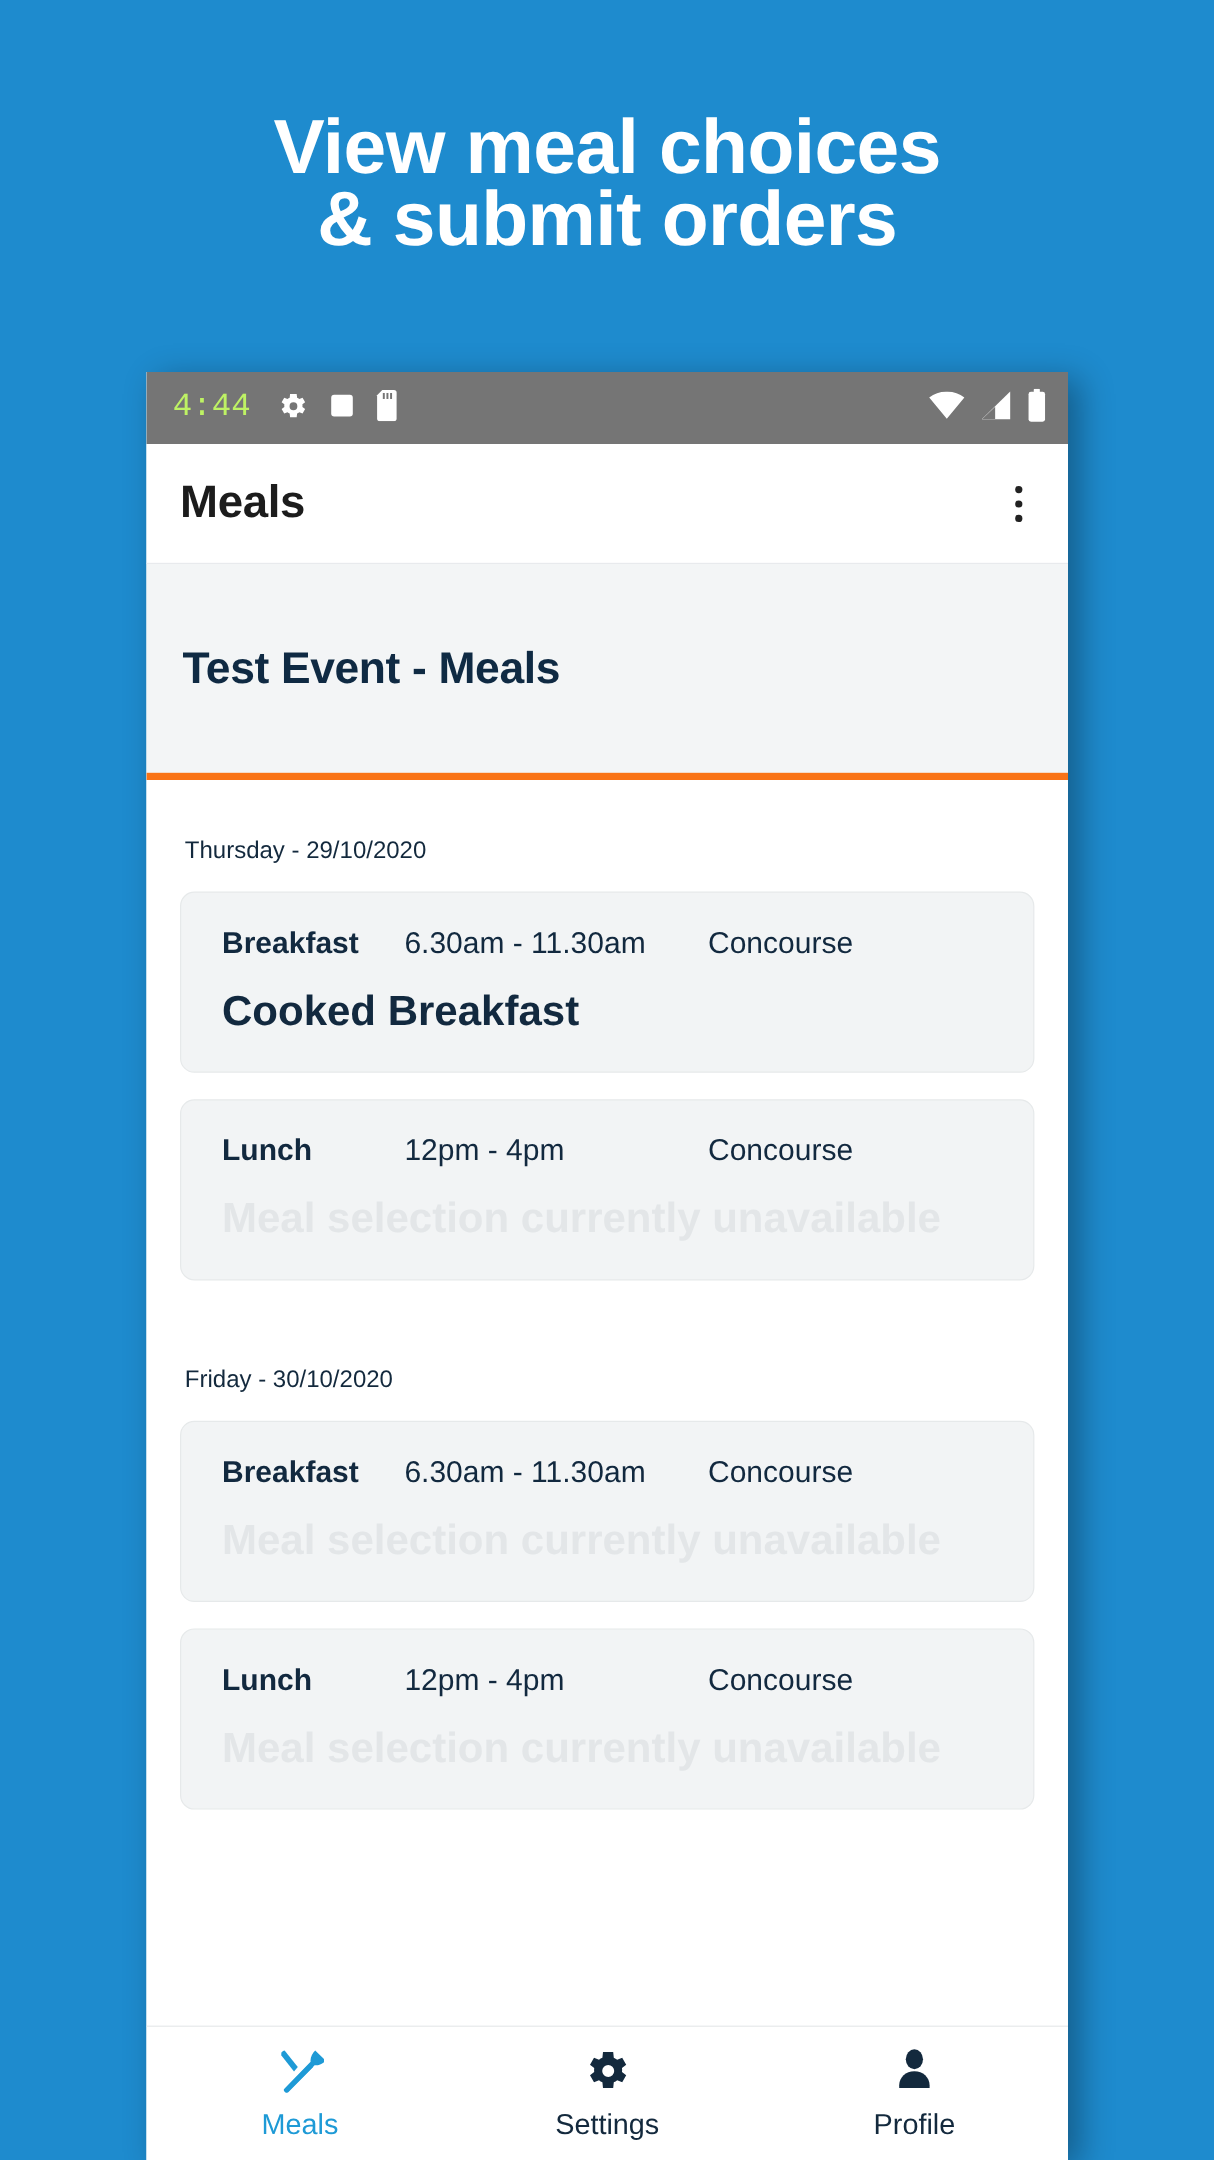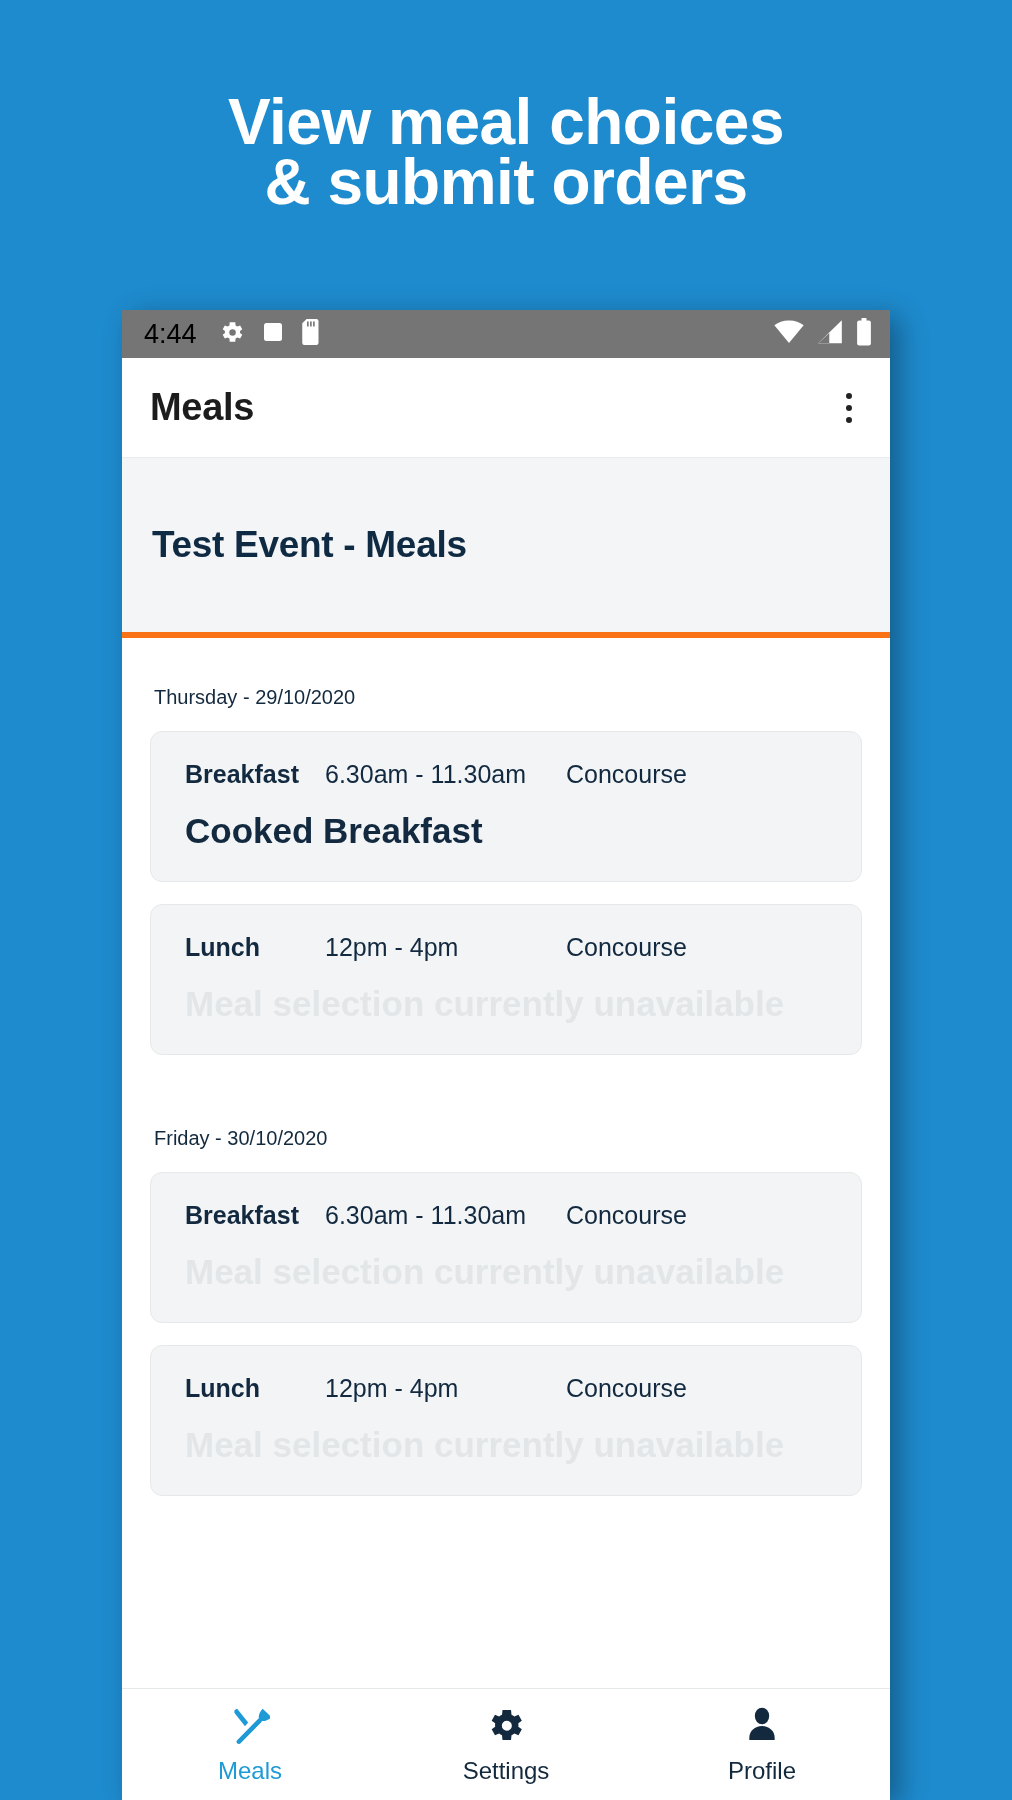--- a/index.html
+++ b/index.html
@@ -26,23 +26,24 @@
     position:absolute; left:122px; top:310px;
     width:768px; height:1490px;
     background:#ffffff;
     box-shadow: 10px 6px 26px rgba(0,0,0,0.33);
     overflow:hidden;
     display:flex; flex-direction:column;
   }
 
   
   .statusbar {
-    height:48px; background:#757575; flex:0 0 auto;
+    height:60px; background:#757575; flex:0 0 auto;
     display:flex; align-items:center; padding:0 18px 0 22px;
-    color:#000000;
+    color:#bef264;
+    font-family:Liberation Mono, monospace;
   }
   .sb-time { font-size:27px; font-weight:400; letter-spacing:0px; }
   .sb-left-icons { display:flex; align-items:center; gap:16px; margin-left:22px; }
   .sb-spacer { flex:1 1 auto; }
   .sb-right-icons { display:flex; align-items:center; gap:13px; }
   .sb-ico { display:block; }
 
   
   .appbar {
     height:100px; flex:0 0 auto; background:#ffffff;
@@ -77,21 +78,21 @@
   .day-group:first-child .day-label { padding-top:48px; }
 
   .meal-card {
     background:#f2f4f5;
     border:1px solid #e6e9ea;
     border-radius:12px;
     padding:28px 34px 30px 34px;
     margin-bottom:22px;
   }
   .meal-row {
-    display:flex; align-items:baseline; gap:0;
+    display:flex; align-items:baseline; gap:12px;
     font-size:25px; color:#12293f;
   }
   .meal-type { font-weight:700; width:140px; flex:0 0 auto; }
   .meal-time { font-weight:400; width:215px; flex:0 0 auto; }
   .meal-venue { font-weight:400;margin-left:26px; }
   .meal-choice {
     margin-top:22px; font-size:35px; font-weight:700; color:#12293f;
   }
   .meal-choice.unavailable { color:#e3e6e8; font-weight:700; }
 

